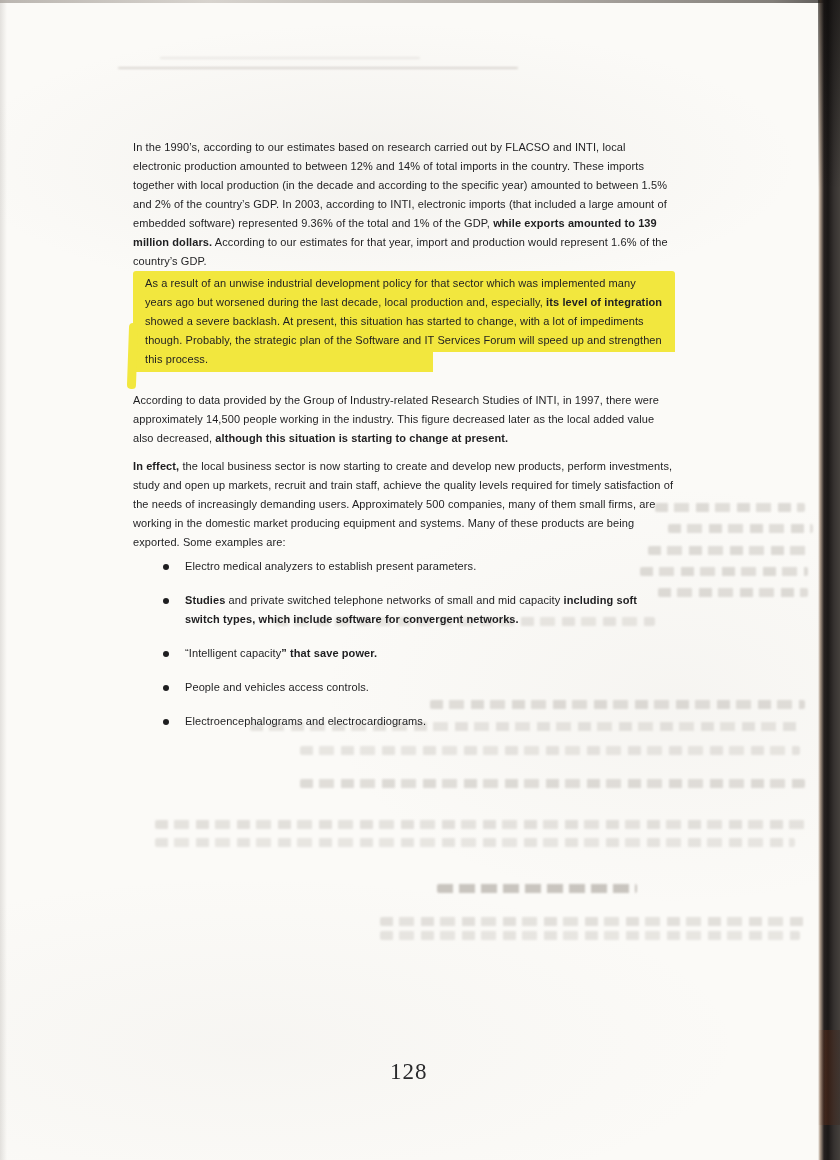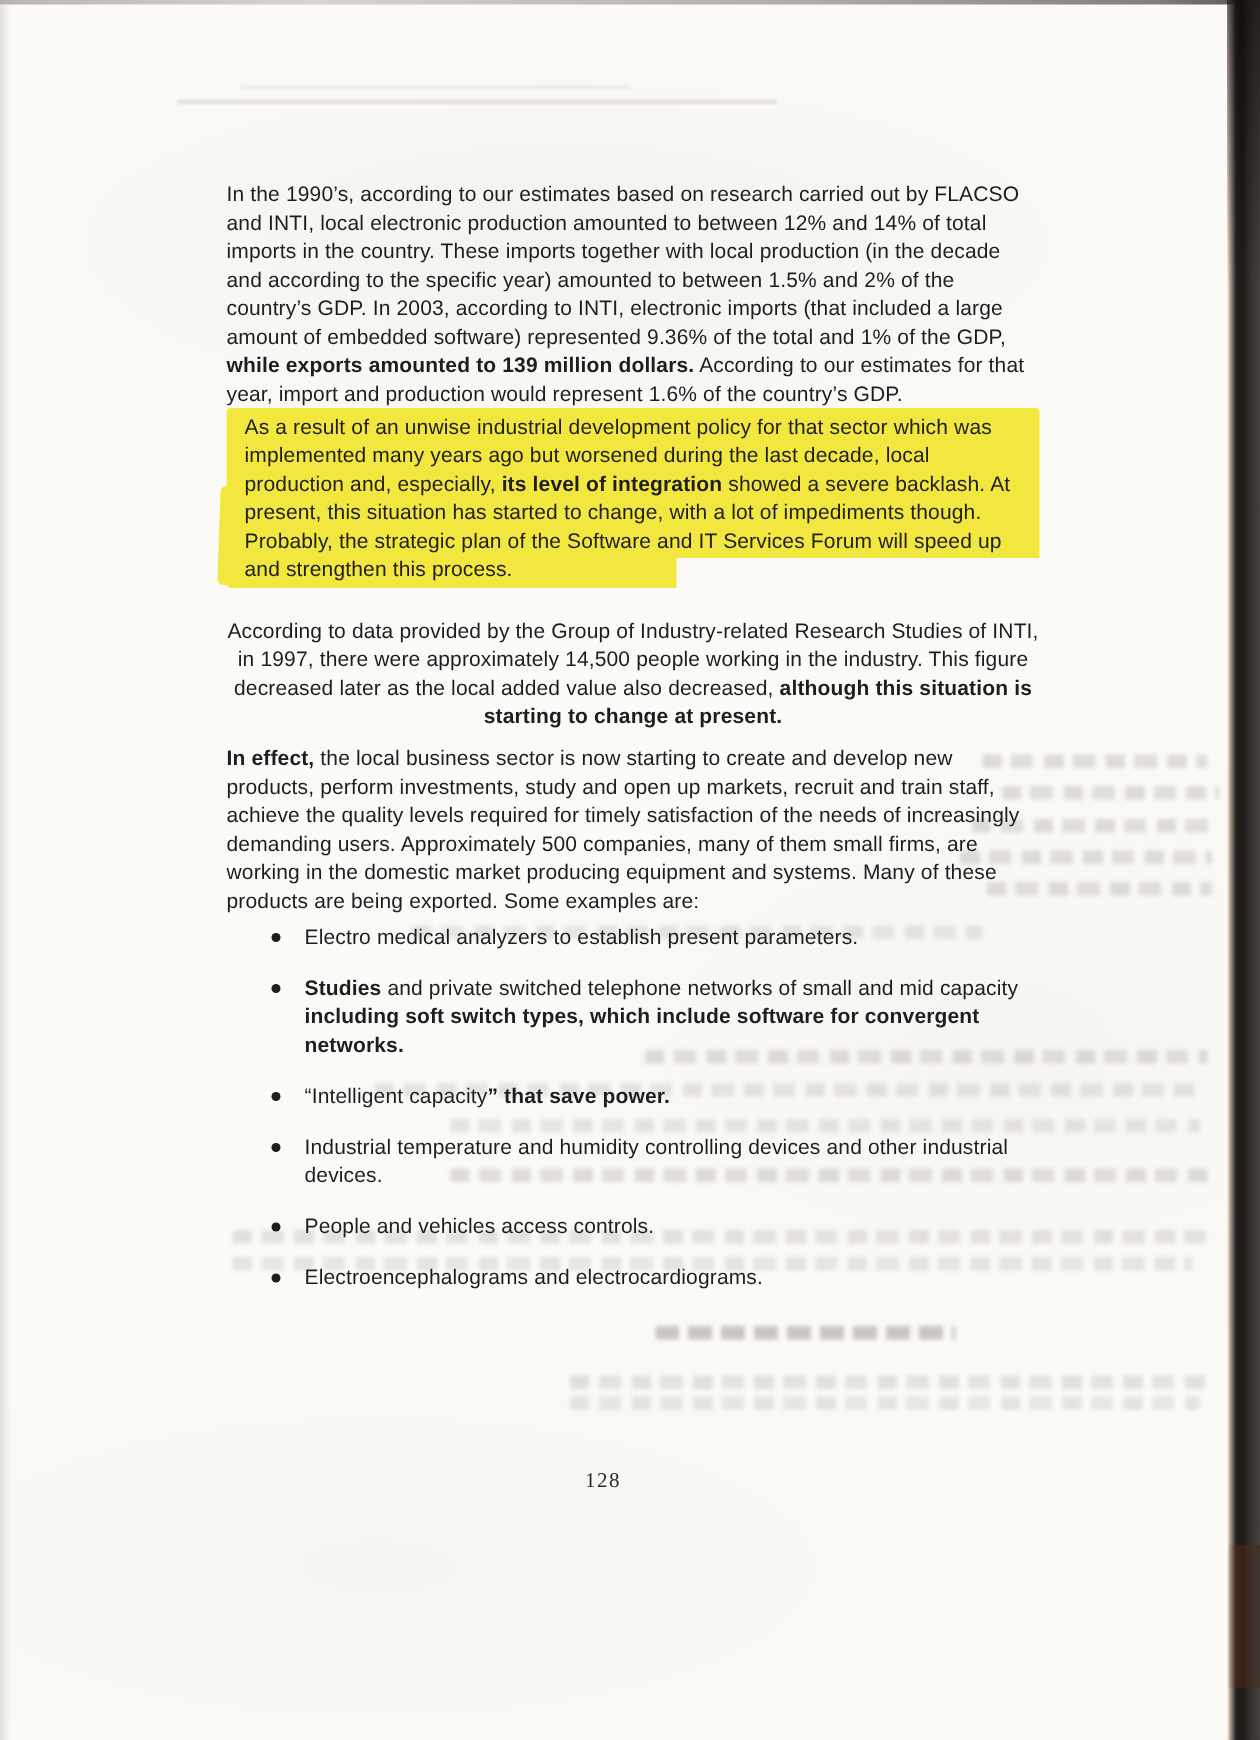--- a/index.html
+++ b/index.html
@@ -11,26 +11,26 @@
   }
   
   .paper-texture{
     position:absolute;inset:0;pointer-events:none;
     background:
       radial-gradient(ellipse 600px 200px at 45% 14%, rgba(190,185,178,.12), transparent 70%),
       radial-gradient(ellipse 500px 300px at 80% 60%, rgba(190,185,178,.08), transparent 70%),
       radial-gradient(ellipse 700px 240px at 30% 90%, rgba(190,185,178,.07), transparent 70%);
   }
   .text-column{
-    position:absolute;left:133px;top:120px;width:542px;
-    font-size:14px;line-height:19px;letter-spacing:.1px;margin-left:18px;
+    position:absolute;left:133px;top:138px;width:542px;
+    font-size:11px;line-height:19px;letter-spacing:.1px;
   }
   .text-column p{margin:0 0 19px 0;}
   p.para-1{margin-bottom:0;}
-  p.para-3{margin-bottom:9px;text-align:center;}
+  p.para-3{margin-bottom:9px;}
   p.para-4{margin-bottom:5px;}
   b{font-weight:bold;}
   
   .highlight-block{
     position:relative;
     margin:0 -14px 4px -12px;
     padding:3px 10px 3px 12px;
     background:var(--highlight,#f2e73e);
     border-radius:3px;
   }
@@ -49,22 +49,22 @@
   }
   ul.bullet-list li::before{
     content:"";position:absolute;left:30px;top:7px;width:6px;height:6px;
     border-radius:50%;background:var(--ink,#1e1e20);
   }
   li.li-3::after{ 
     content:"";position:absolute;left:46px;top:11px;width:2px;height:3px;
     background:rgba(60,60,60,.55);
   }
   .page-number{
-    position:absolute;left:390px;top:980px;
-    font-family:"Liberation Serif",serif;font-size:14px;letter-spacing:1px;
+    position:absolute;left:390px;top:1059px;
+    font-family:"Liberation Serif",serif;font-size:23px;letter-spacing:1px;
     color:#2a2a2c;
   }
   
   .scan-edge-right{
     position:absolute;top:0;right:0;bottom:0;width:22px;
     background:linear-gradient(to right,
       rgba(0,0,0,0) 0px, rgba(122,90,62,.55) 2px, #262120 6px,
       #1b1817 10px, #363230 16px, #45413d 22px);
   }
   .scan-edge-right .band-dark-top{
@@ -130,21 +130,20 @@
   <p class="highlight-block"><span>As a result of an unwise industrial development policy for that sector which was implemented many years ago but worsened during the last decade, local production and, especially, </span><b>its level of integration</b><span> showed a severe backlash. At present, this situation has started to change, with a lot of impediments though. Probably, the strategic plan of the Software and IT Services Forum will speed up and strengthen this process.</span></p>
 
   <p class="para-3"><span>According to data provided by the Group of Industry-related Research Studies of INTI, in 1997, there were approximately 14,500 people working in the industry. This figure decreased later as the local added value also decreased, </span><b>although this situation is starting to change at present.</b></p>
 
   <p class="para-4"><b>In effect,</b><span> the local business sector is now starting to create and develop new products, perform investments, study and open up markets, recruit and train staff, achieve the quality levels required for timely satisfaction of the needs of increasingly demanding users. Approximately 500 companies, many of them small firms, are working in the domestic market producing equipment and systems. Many of these products are being exported. Some examples are:</span></p>
 
   <ul class="bullet-list">
     <li class="li-1"><span>Electro medical analyzers to establish present parameters.</span></li>
     <li class="li-2"><b>Studies</b><span> and private switched telephone networks of small and mid capacity </span><b>including soft switch types, which include software for convergent networks.</b></li>
     <li class="li-4"><span>“Intelligent capacity</span><b>” that save power.</b></li>
-    <li class="li-5"><span>Industrial temperature and humidity controlling devices and other industrial devices.</span></li>
     <li class="li-6"><span>People and vehicles access controls.</span></li>
     <li class="li-7"><span>Electroencephalograms and electrocardiograms.</span></li>
   </ul>
 </div>
 
 <div class="page-number">128</div>
 
 <div class="scan-edge-left"></div>
 <div class="scan-edge-top"></div>
 <div class="scan-edge-right">

